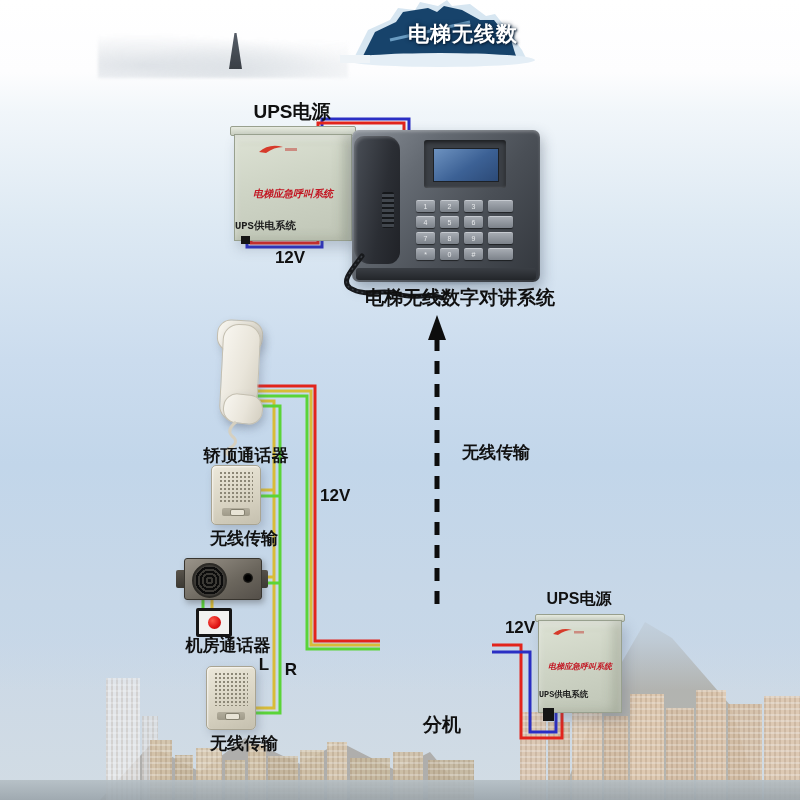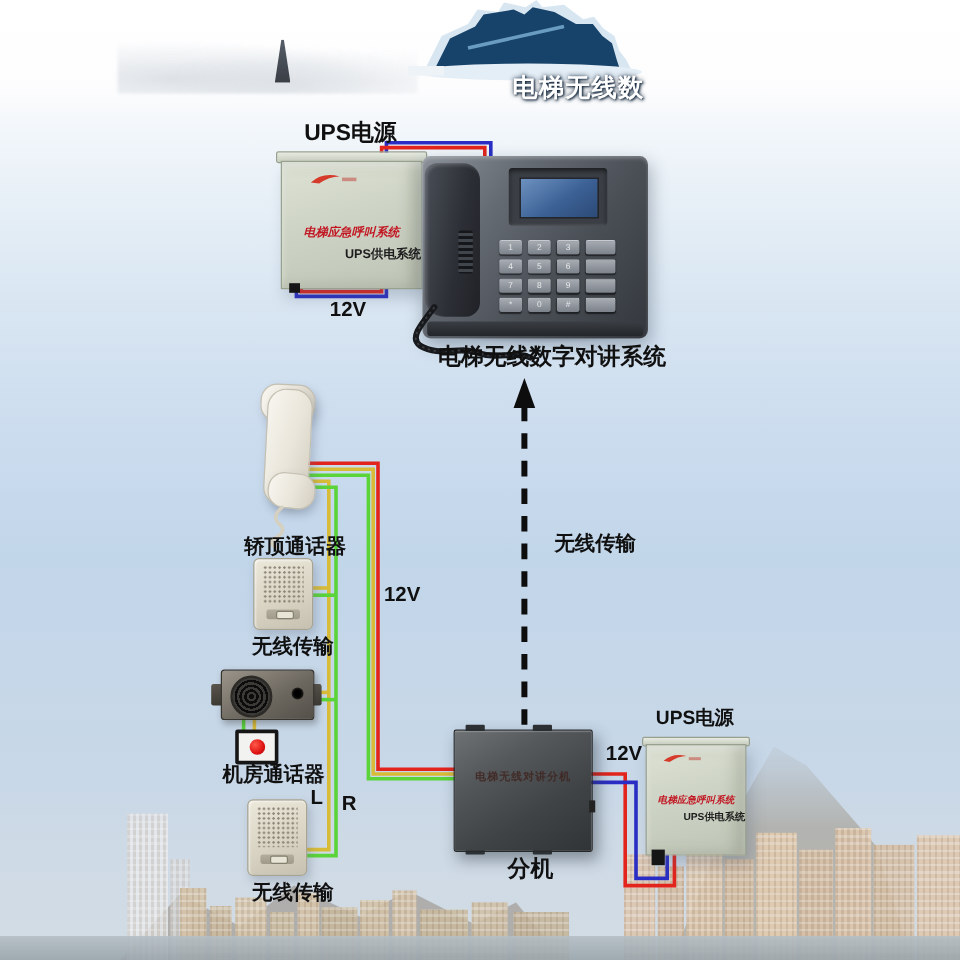--- a/index.html
+++ b/index.html
@@ -4,36 +4,36 @@
 <style>
   html,body{margin:0;padding:0;background:#fff;font-family:"Liberation Sans","DejaVu Sans",sans-serif;}
   #stage{position:relative;width:800px;height:800px;margin:0 auto;overflow:hidden;
     background:linear-gradient(180deg,#ffffff 0%,#fdfdfe 9%,#f1f6fa 14%,#dde9f3 28%,#cbdcee 45%,#c2d6ea 58%,#c6d7e8 72%,#ccd9e6 84%,#d2dce4 100%);}
   .abs{position:absolute;}
   .lbl{position:absolute;font-weight:700;color:#101010;text-align:center;line-height:1.15;}
   .lbl-17{font-size:17px;}
   .lbl-19{font-size:19px;}
   svg{display:block;}
   
-  #banner-title{position:absolute;left:417px;top:20px;width:130px;text-align:center;
-    font-size:21px;font-weight:700;color:#fff;letter-spacing:1px;text-shadow:0 0 4px rgba(8,28,50,.9),1px 1px 2px rgba(8,28,50,.9);margin-top:39px;}
+  #banner-title{position:absolute;left:398px;top:20px;width:130px;text-align:center;
+    font-size:21px;font-weight:700;color:#fff;letter-spacing:1px;text-shadow:0 0 4px rgba(8,28,50,.9),1px 1px 2px rgba(8,28,50,.9);}
   #left-fragment{position:absolute;left:98px;top:28px;width:250px;height:50px;filter:blur(1.5px);opacity:.75;
     background:radial-gradient(ellipse at 18% 75%,rgba(178,188,198,.55),transparent 60%),
                radial-gradient(ellipse at 58% 85%,rgba(200,208,214,.5),transparent 55%),
                radial-gradient(ellipse at 85% 80%,rgba(210,216,222,.4),transparent 50%);}
   #left-fragment-mark{position:absolute;left:229px;top:33px;width:13px;height:36px;opacity:.8;filter:blur(.4px);
     background:linear-gradient(#2c3542,#11161d);clip-path:polygon(42% 0,58% 0,100% 100%,0 100%);}
   
   .ups-lid{position:absolute;background:linear-gradient(#e7ebe0,#c9cfc1);border:1px solid #99a08e;border-radius:2px;}
   .ups-body{position:absolute;background:linear-gradient(165deg,#dde2d4 0%,#ced4c5 45%,#bfc5b6 100%);
     border:1px solid #98a08e;box-shadow:inset -8px 0 12px rgba(90,100,80,.25),inset 0 4px 6px rgba(255,255,255,.5),4px 7px 12px rgba(80,90,110,.28);}
   .ups-line1{position:absolute;width:100%;text-align:center;font-family:"Liberation Serif","DejaVu Serif",serif;
     font-weight:700;font-style:italic;color:#c21824;}
-  .ups-line2{position:absolute;width:100%;text-align:right;font-family:Liberation Sans, sans-serif;
-    font-weight:700;color:#1d1d1d;}
+  .ups-line2{position:absolute;width:100%;text-align:left;font-family:Liberation Mono, monospace;
+    font-weight:700;color:#1d1d1d;margin-top:14px;}
   .ups-nub{position:absolute;background:#151515;}
   
   #phone-body{position:absolute;left:0;top:0;width:188px;height:152px;border-radius:7px;
     background:linear-gradient(128deg,#8a9098 0%,#656b73 30%,#4a4f56 62%,#33373d 100%);
     box-shadow:2px 6px 14px rgba(40,55,75,.35),inset 0 2px 3px rgba(255,255,255,.25);}
   #phone-handset{position:absolute;left:2px;top:6px;width:46px;height:128px;border-radius:10px 14px 12px 16px;
     background:linear-gradient(100deg,#4a4f57 0%,#2b2e34 60%,#202227 100%);box-shadow:inset 2px 2px 3px rgba(255,255,255,.18);}
   #phone-handset-slots{position:absolute;left:30px;top:62px;width:12px;height:36px;
     background:repeating-linear-gradient(180deg,#15171a 0 2px,#41464d 2px 5px);border-radius:2px;}
   #phone-lcd-bezel{position:absolute;left:72px;top:10px;width:82px;height:48px;background:#3b3f45;border-radius:3px;
@@ -250,30 +250,20 @@
   <div class="lbl lbl-17" style="left:281px;top:660px;width:20px;">R</div>
 
   <div class="spk-box" style="left:206px;top:666px;width:48px;height:62px;">
     <div class="spk-grille" style="left:7px;top:5px;width:34px;height:34px;"></div>
     <div class="spk-slot" style="left:10px;top:45px;width:28px;height:8px;">
       <div class="spk-knob" style="left:8px;top:1px;width:13px;height:5px;"></div>
     </div>
   </div>
   <div class="lbl lbl-17" style="left:192px;top:734px;width:104px;">无线传输</div>
 
-  <div class="abs" style="left:378px;top:604px;width:118px;height:110px;">
-    <div class="ext-ear" style="left:10px;top:0;"></div>
-    <div class="ext-ear" style="left:66px;top:0;"></div>
-    <div class="ext-ear" style="left:10px;top:102px;"></div>
-    <div class="ext-ear" style="left:66px;top:102px;"></div>
-    <div id="ext-body">
-      <div id="ext-text">电梯无线对讲分机</div>
-      <div style="position:absolute;right:-3px;top:58px;width:5px;height:10px;background:#222;"></div>
-    </div>
-  </div>
   <div class="lbl lbl-17" style="left:494px;top:618px;width:52px;">12V</div>
   <div class="lbl lbl-19" style="left:414px;top:714px;width:56px;text-align:center;">分机</div>
 
   <div class="abs" style="left:535px;top:588px;width:90px;height:140px;">
     <div class="lbl" style="left:0;top:2px;width:88px;font-size:16px;">UPS电源</div>
     <div class="ups-lid" style="left:0;top:26px;width:88px;height:6px;"></div>
     <div class="ups-body" style="left:3px;top:32px;width:82px;height:91px;">
       <svg class="abs" style="left:12px;top:6px;" width="36" height="10">
         <path d="M2,7 Q10,0 21,3 Q14,3 7,8 Z" fill="#d63a2a"></path>
         <rect x="23" y="4" width="10" height="2.5" fill="#c76a60" opacity=".7"></rect>

